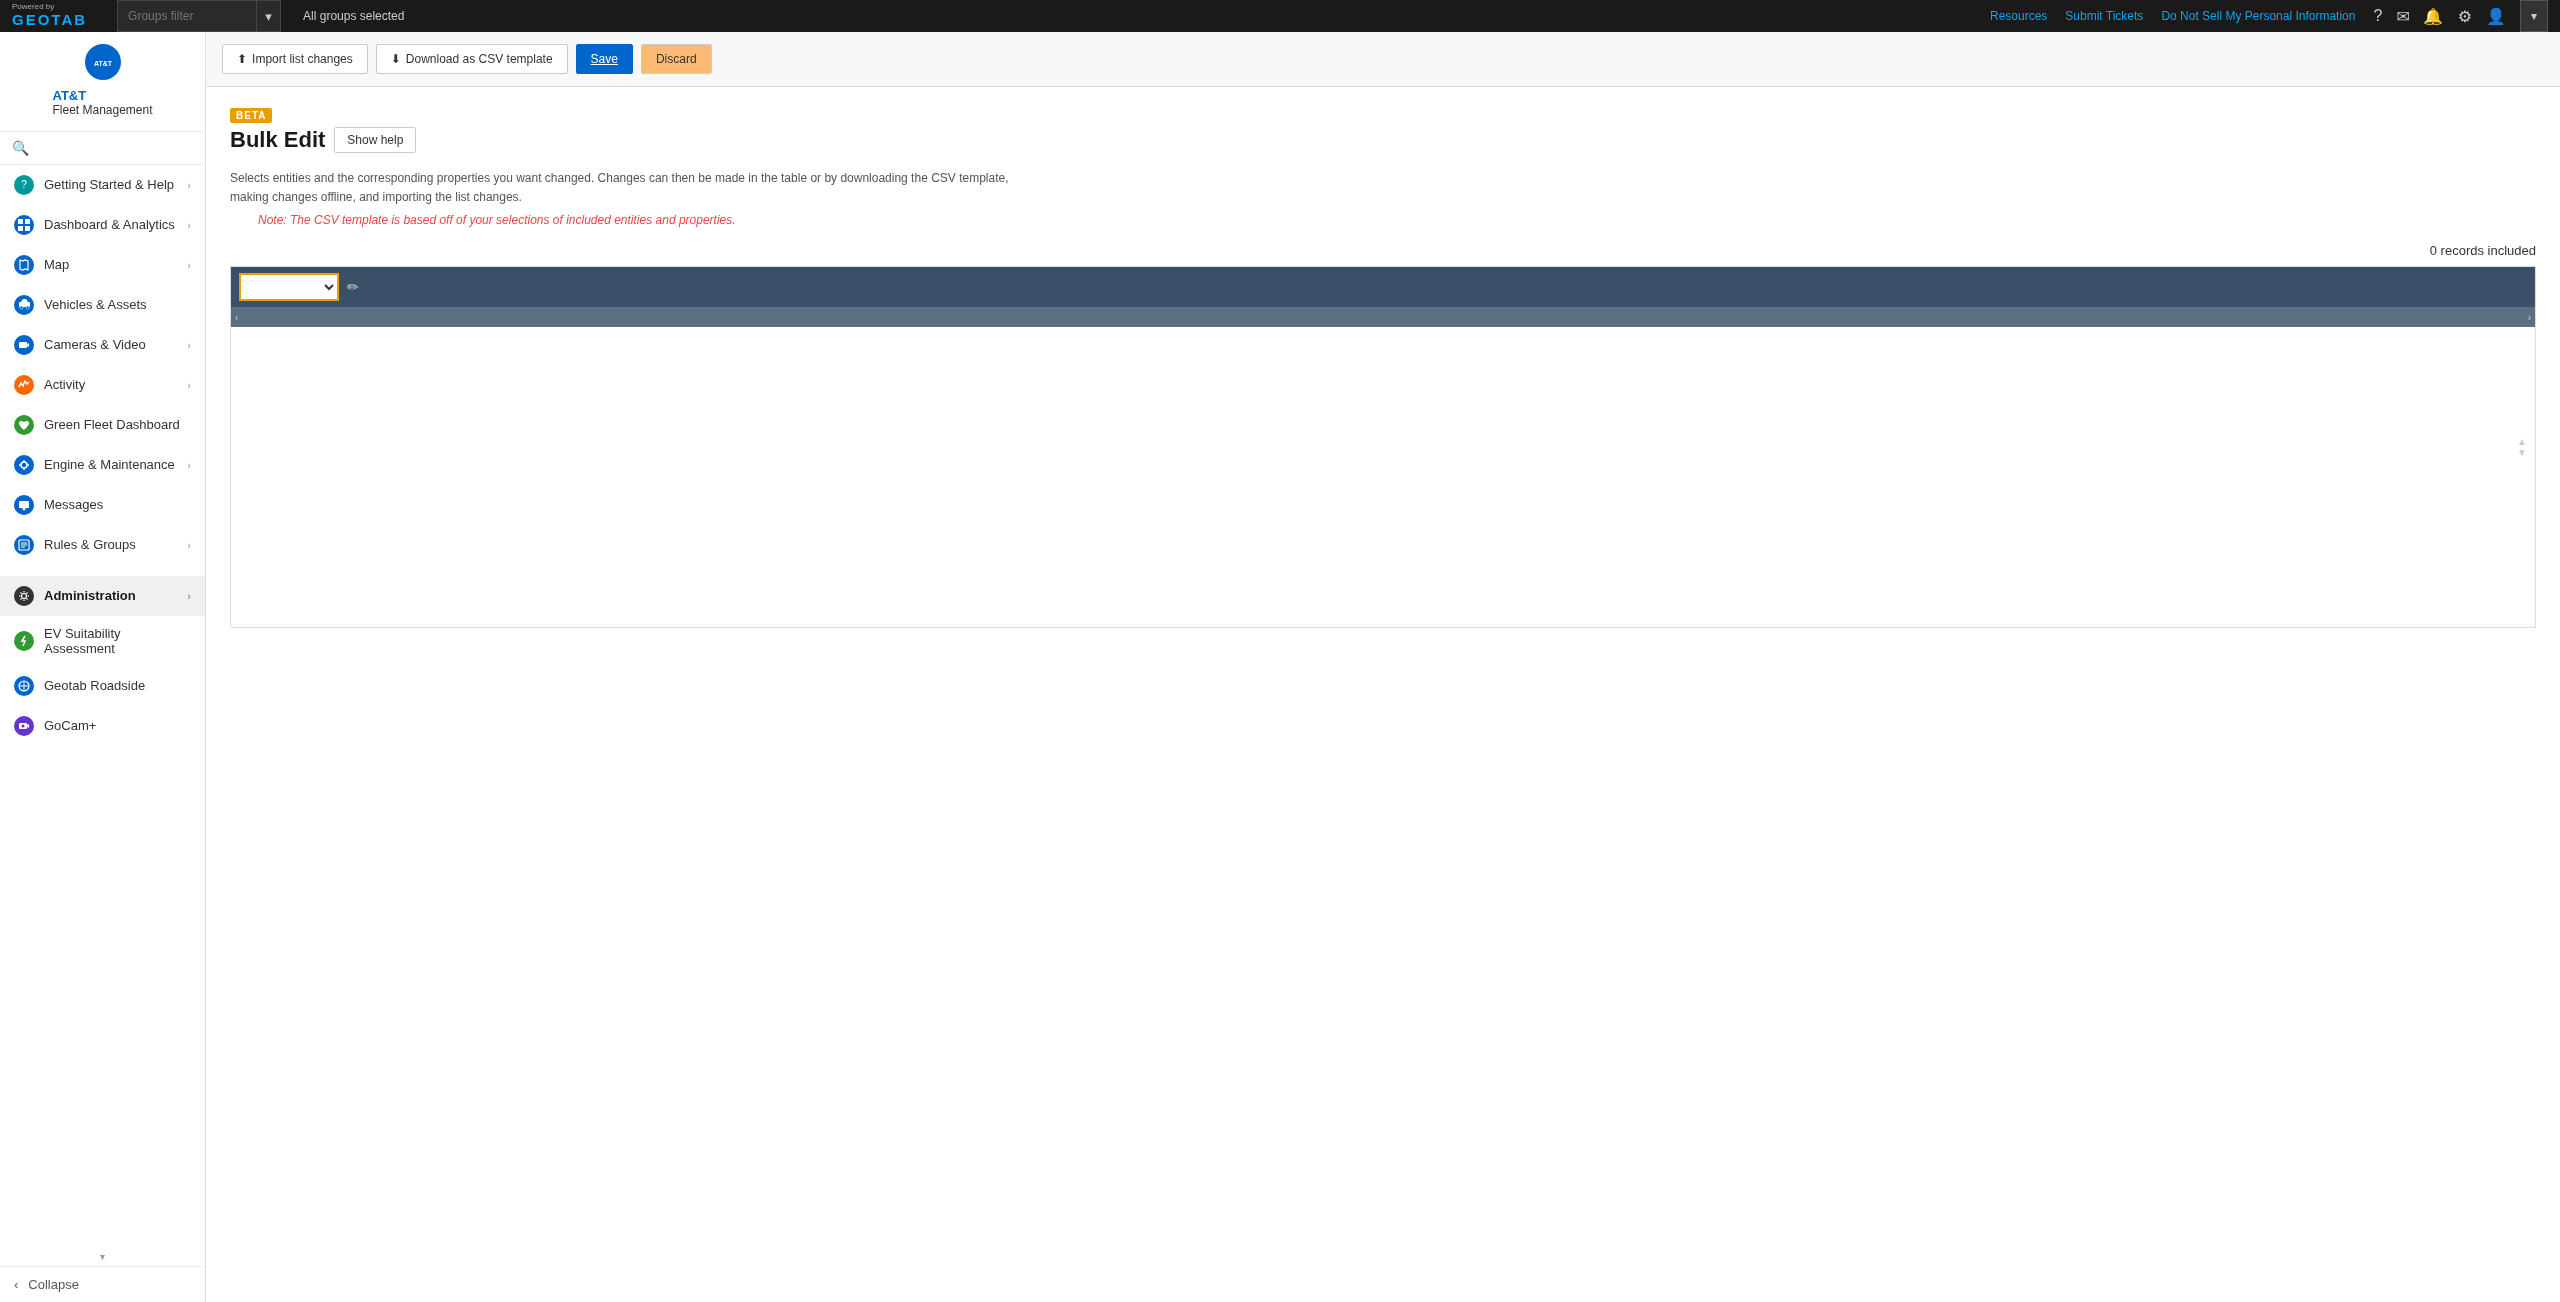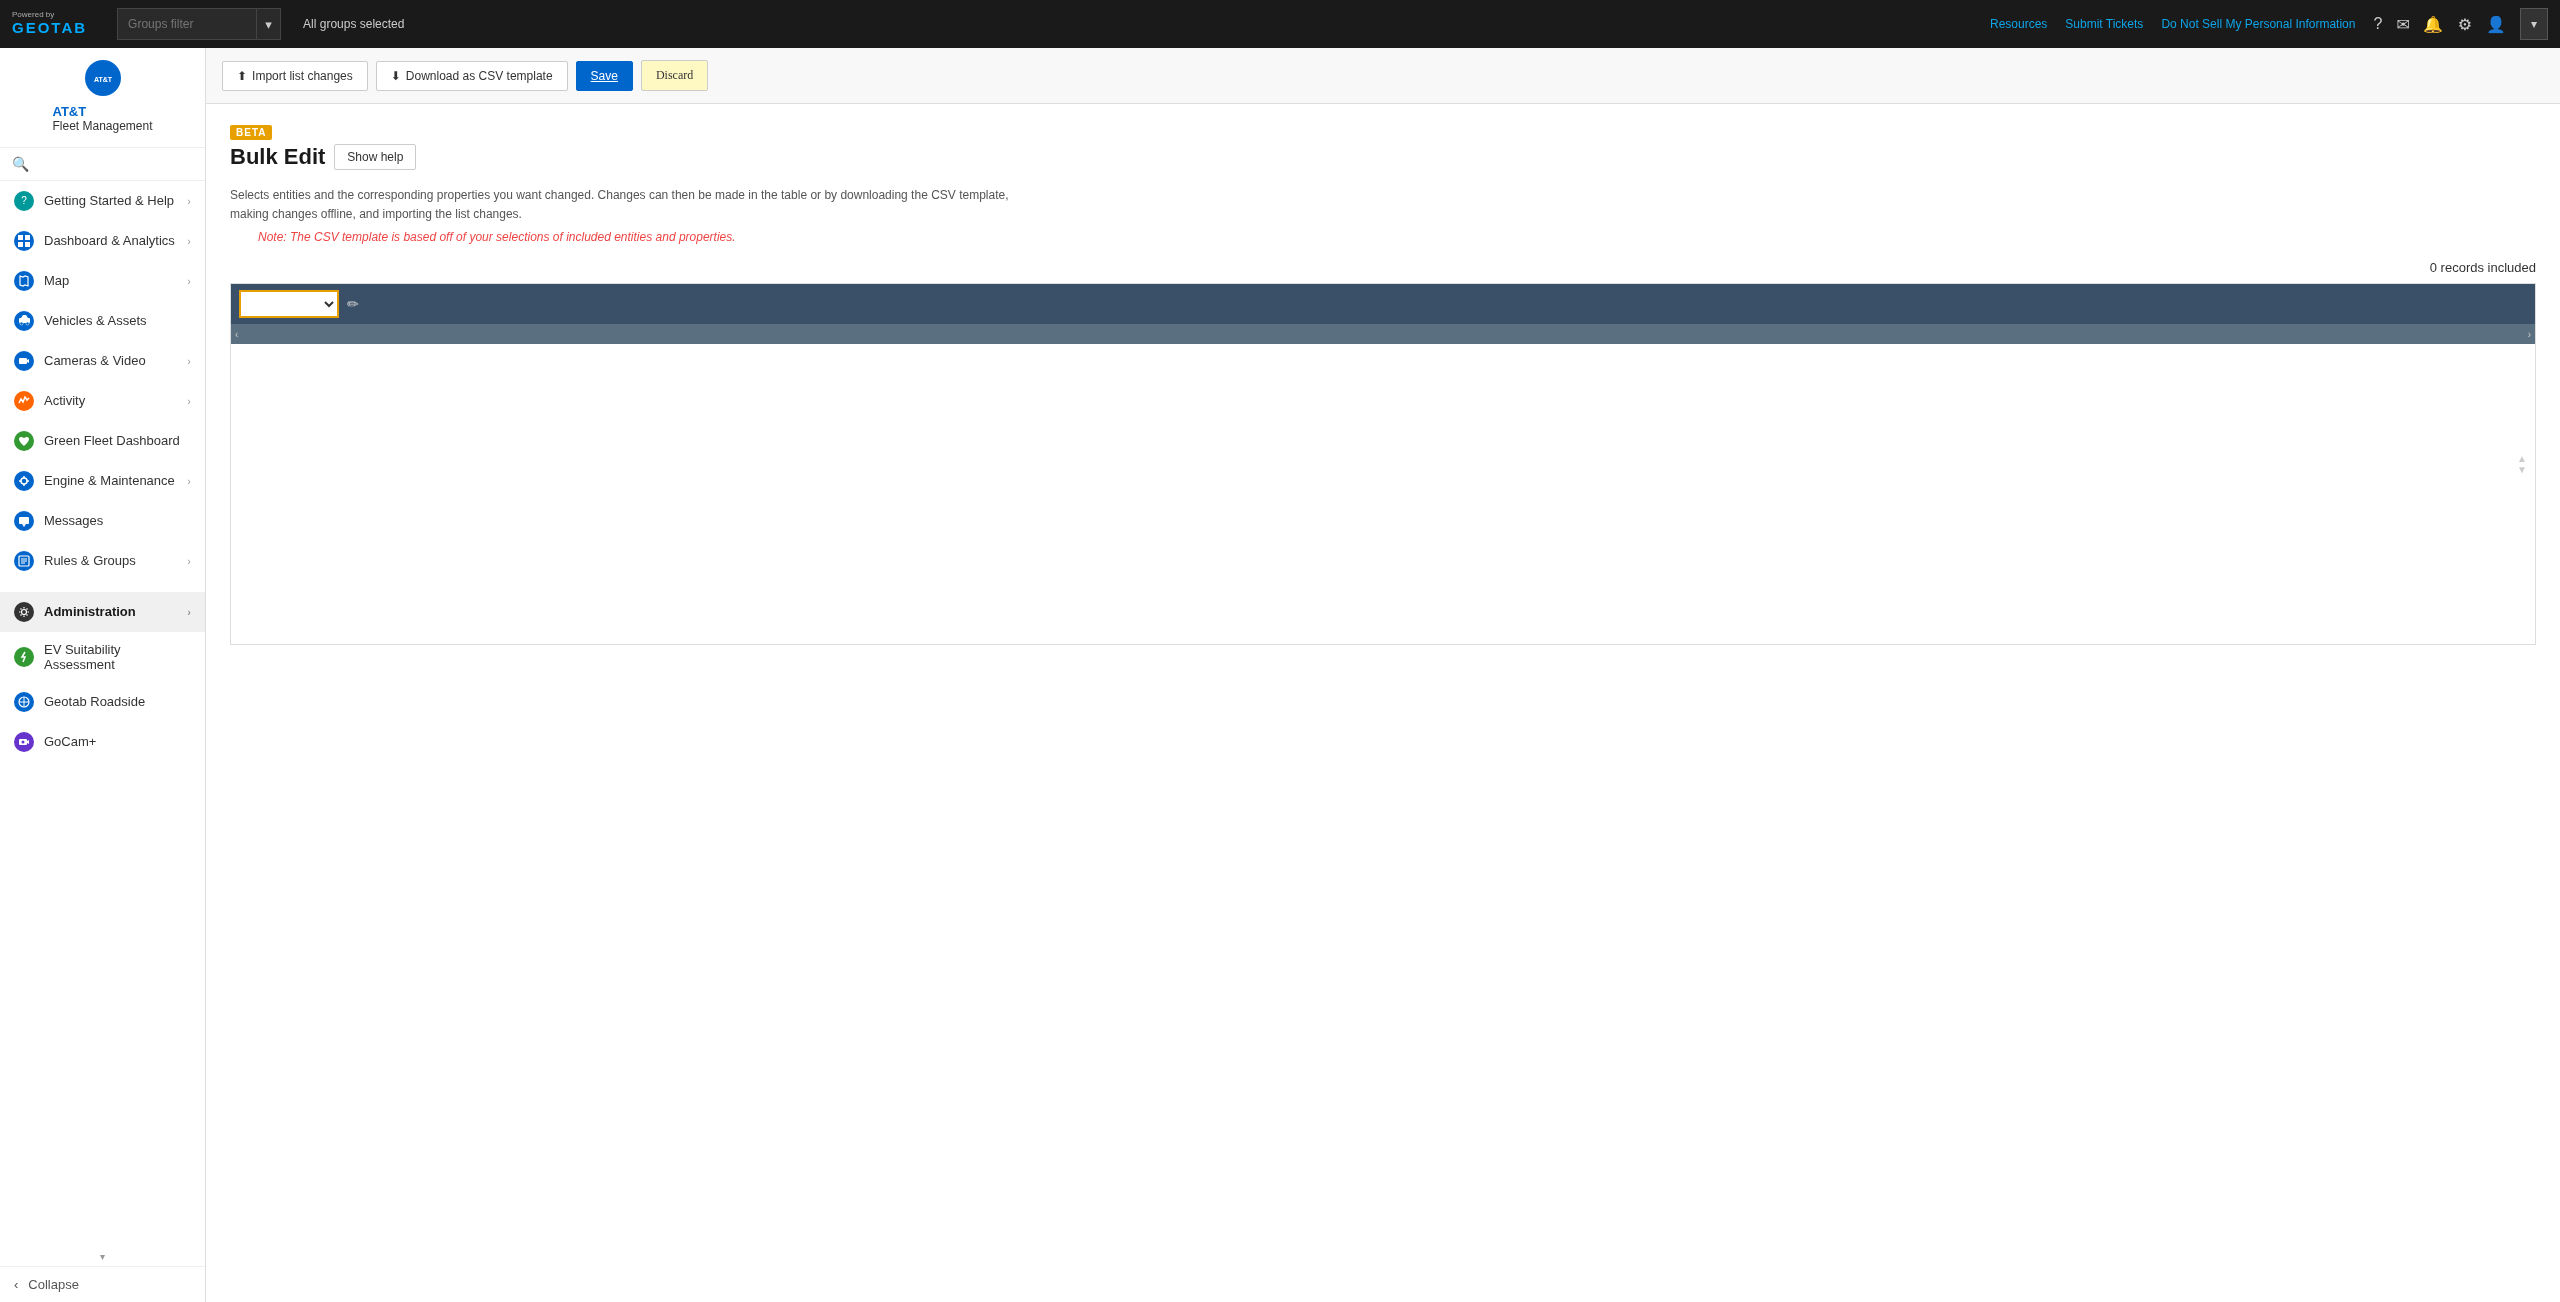--- a/index.html
+++ b/index.html
@@ -6,21 +6,21 @@
     body { font-family: Arial, sans-serif; font-size: 13px; background: #f0f0f0; display: flex; flex-direction: column; height: 100vh; overflow: hidden; }
 
     
     .top-bar {
       background: #1a1a1a;
       color: #fff;
       display: flex;
       align-items: center;
       justify-content: space-between;
       padding: 0 12px;
-      height: 48px;
+      height: 32px;
       flex-shrink: 0;
       z-index: 100;
     }
     .top-bar-left { display: flex; align-items: center; gap: 10px; }
     .top-bar-brand { display: flex; align-items: center; gap: 6px; }
     .groups-filter-container { display: flex; align-items: center; gap: 0; margin-left: 20px; }
     .groups-filter-input {
       background: #2a2a2a;
       border: 1px solid #444;
       color: #ccc;
@@ -169,21 +169,21 @@
       border: 1px solid #ccc;
       cursor: pointer;
       font-size: 12px;
       border-radius: 2px;
       display: flex;
       align-items: center;
       gap: 5px;
     }
     .btn-default { background: #fff; color: #333; }
     .btn-primary { background: #0066cc; color: #fff; border-color: #0066cc; text-decoration: underline; }
-    .btn-discard { background: #fef9c3; color: #333; border-color: #ccc; font-family: Liberation Serif, serif; }
+    .btn-discard { background: #fdba74; color: #333; border-color: #ccc; }
 
     
     .page-content {
       flex: 1;
       padding: 20px 24px;
       overflow-y: auto;
     }
     .beta-badge {
       display: inline-block;
       background: #e8a000;

